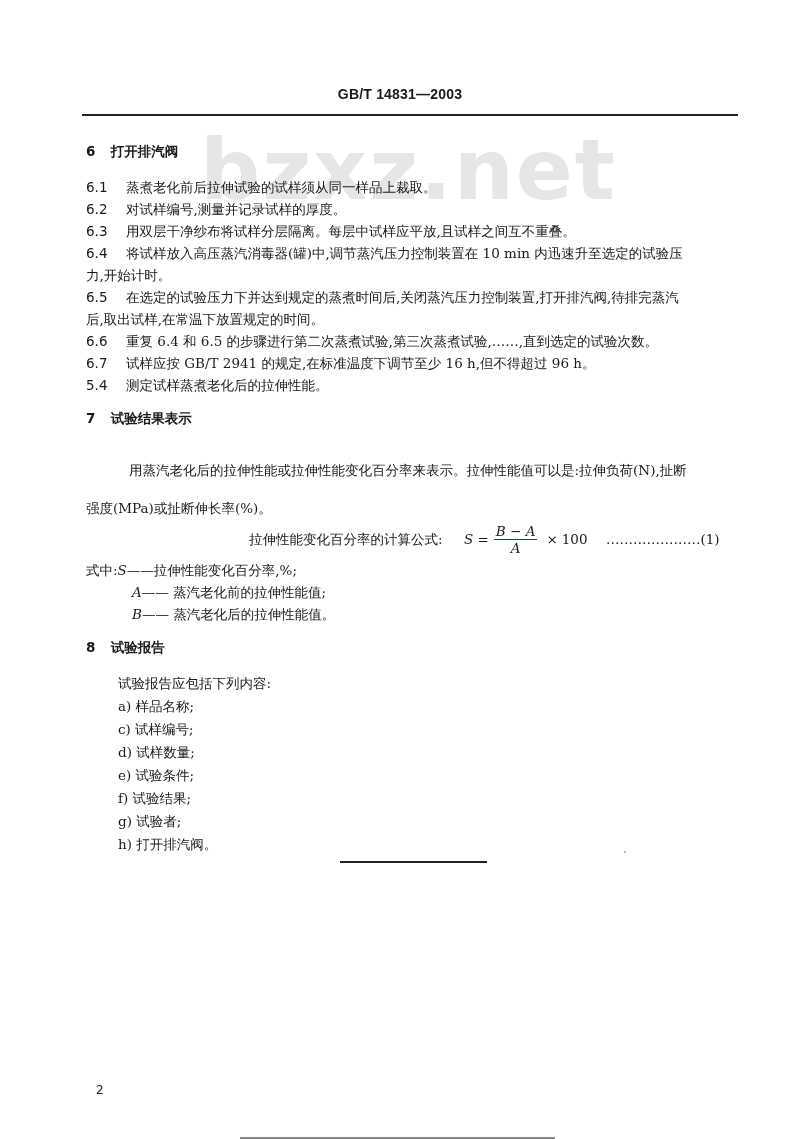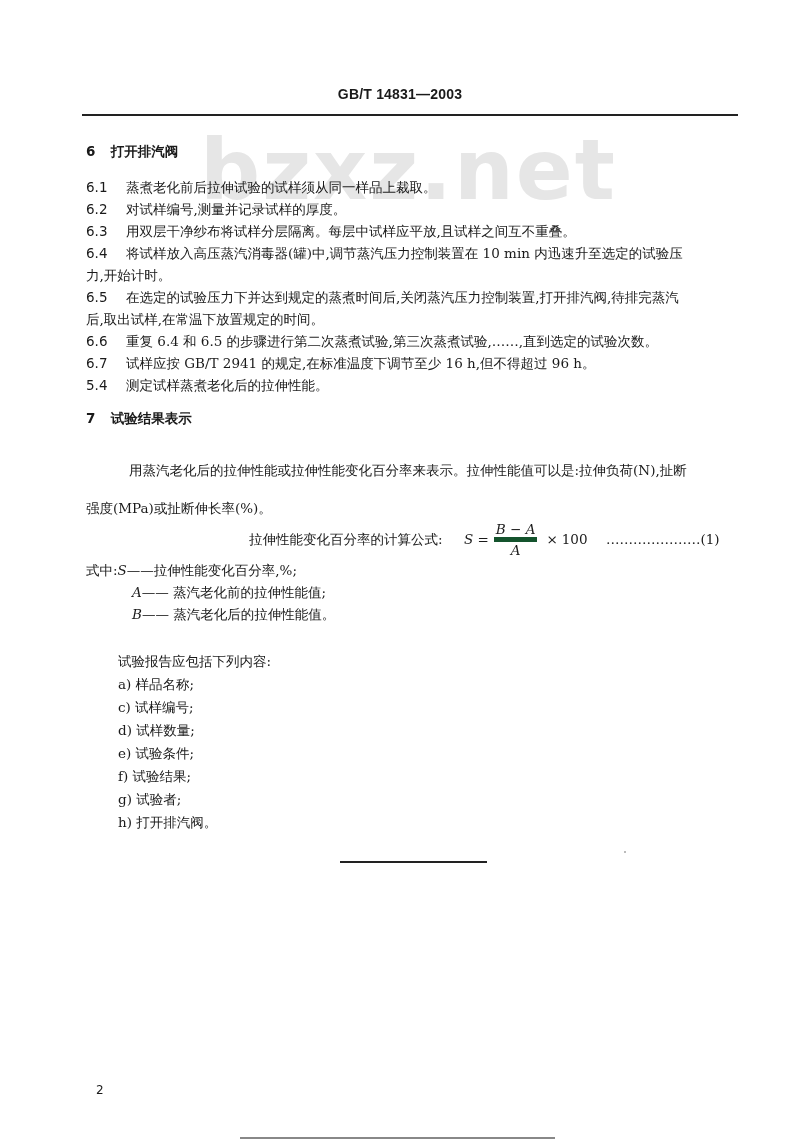--- a/index.html
+++ b/index.html
@@ -109,21 +109,21 @@
     .frac {
       display: inline-flex;
       flex-direction: column;
       align-items: center;
       margin: 0 5px;
       font-style: italic;
       line-height: 16px;
       font-size: 13.5px;
     }
     .frac .numer {
-      border-bottom: 5px solid #14532d;
+      border-bottom: 1px solid #14532d;
       padding: 0 2px;
     }
     .times { font-style: normal; margin: 0 4px; }
     .hundred { font-style: normal; }
     .eq-dots {
       position: absolute;
       left: 520px;
       top: 0;
       letter-spacing: 0px;
     }
@@ -247,20 +247,24 @@
       <div class="item-indent">
         <span class="italic">A</span><span>—— </span><span>蒸汽老化前的拉伸性能值;</span>
       </div>
       <div class="item-indent">
         <span class="italic">B</span><span>—— </span><span>蒸汽老化后的拉伸性能值。</span>
       </div>
     </div>
 
     <div class="gap-sm"></div>
 
+    <div class="section-heading">
+      <span class="num">8</span>
+      <span>试验报告</span>
+    </div>
     <div class="gap-md"></div>
 
     <div class="report-list">
       <div>试验报告应包括下列内容:</div>
       <div>a) 样品名称;</div>
       <div>c) 试样编号;</div>
       <div>d) 试样数量;</div>
       <div>e) 试验条件;</div>
       <div>f) 试验结果;</div>
       <div>g) 试验者;</div>

